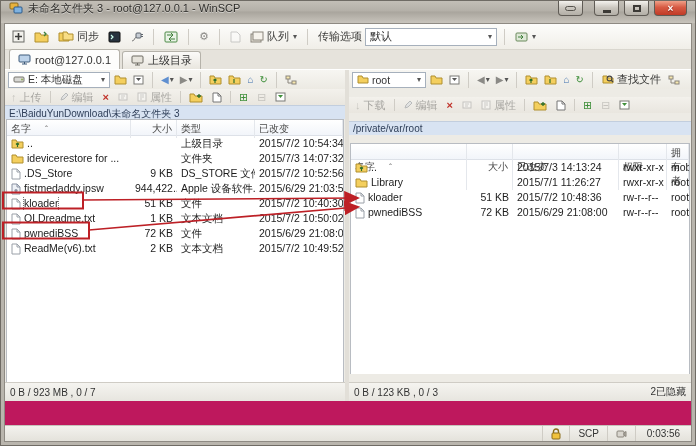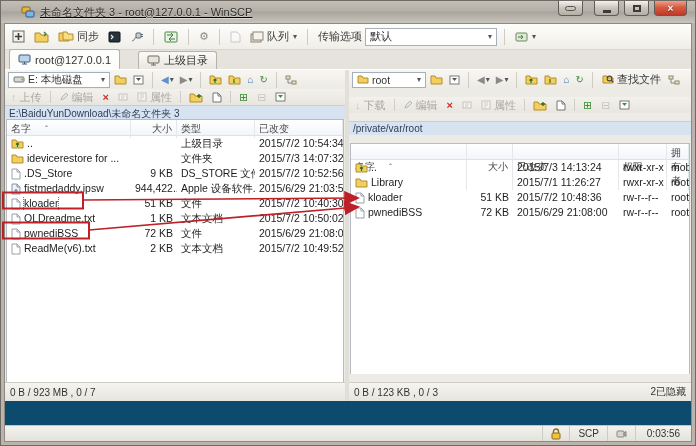--- a/index.html
+++ b/index.html
@@ -4,57 +4,57 @@
 <style>
   * { margin:0; padding:0; box-sizing:border-box; }
   html,body { background:#cfccc5; }
   body { font-family:"Liberation Sans","DejaVu Sans",sans-serif; }
   .win { position:relative; width:696px; height:446px; background:#b9b5ad; overflow:hidden;
          border:1px solid #6f6b64; }
 
   
   .titlebar { position:relative; height:22px;
     background:linear-gradient(180deg,#c3bfb7 0%,#b4b0a8 45%,#a9a59d 50%,#c8c4bc 100%);
-    display:flex; align-items:center; padding-left:20px;text-decoration:underline; }
+    display:flex; align-items:flex-start; padding-left:8px; }
   .title-text { font-size:11px; color:#2f2e2b; margin-left:5px; text-shadow:0 1px 0 rgba(255,255,255,.45); }
   .winbtns { position:absolute; top:0; right:8px; display:flex; gap:5px; }
   .wbtn { width:25px; height:15px; border:1px solid #5f5b55; border-top:none;
     border-radius:0 0 4px 4px; background:linear-gradient(180deg,#f4f2ee,#c9c5bd 50%,#b3afa7);
     display:flex; align-items:center; justify-content:center; cursor:pointer; }
   .wbtn.grp1 { margin-right:6px; }
   .wbtn.close { width:33px; background:linear-gradient(180deg,#f0a088,#d75b44 45%,#c03a26);
     color:#fff; font-size:10px; font-weight:bold; text-shadow:0 1px 1px #7d1d10; }
   .min-glyph { width:8px; height:3px; background:#3c3a36; margin-top:6px; }
   .max-glyph { width:8px; height:7px; border:2px solid #3c3a36; }
   .pill-glyph { width:11px; height:5px; border:1.5px solid #55524c; border-radius:3px; }
 
   
   .chrome { position:absolute; left:3px; right:3px; top:22px; bottom:3px;
-    background:#0c4a6e; border:1px solid #8e8a83; display:flex; flex-direction:column; }
+    background:#be185d; border:1px solid #8e8a83; display:flex; flex-direction:column; }
 
   .toolbar1 { height:26px; background:linear-gradient(180deg,#fdfdfb,#f0eee8);
     border-bottom:1px solid #d9d6ce; display:flex; align-items:center; padding:0 4px; gap:3px; }
   .tbtn { display:flex; align-items:center; gap:3px; padding:2px 3px; border-radius:2px;
     font-size:11px; color:#3a3a38; cursor:pointer; }
   .tbtn.disabled { opacity:.4; }
   .tsep { width:1px; height:16px; background:#cfccc5; margin:0 4px; }
   .dd { font-size:8px; color:#555; margin-left:1px; }
   .combo { background:#fff; border:1px solid #a6b0bc; height:18px; display:flex;
     align-items:center; padding:0 4px; font-size:11px; color:#333; cursor:pointer; }
   .combo .dd { margin-left:auto; }
   .combo.transfer { width:132px; }
   .glyph { font-size:11px; line-height:1; }
   .g-gray { color:#8b8a86; }
   .g-green { color:#3f8f3a; }
   .g-blue { color:#5f8fd0; }
   .g-red { color:#c1332b; font-weight:bold; }
 
   
   .tabs { height:20px; background:#e6e3dc; display:flex; align-items:flex-end;
-    padding-left:4px; gap:18px; border-bottom:1px solid #fff; }
+    padding-left:4px; gap:2px; border-bottom:1px solid #fff; }
   .tab { display:flex; align-items:center; gap:4px; height:18px; padding:0 8px;
     font-size:11px; color:#333; border:1px solid #b5b2aa; border-bottom:none;
     border-radius:3px 3px 0 0; background:linear-gradient(180deg,#fbfaf8,#e9e6df); cursor:pointer; }
   .tab.active { background:#fdfdfc; height:20px; }
 
   
   .panels { flex:1; display:flex; }
   .panel { width:342px; display:flex; flex-direction:column; background:#edebe5; }
   .panel.right { width:344px;gap:8px; }
   .splitter { width:4px; background:#e2dfd8; cursor:col-resize; }

